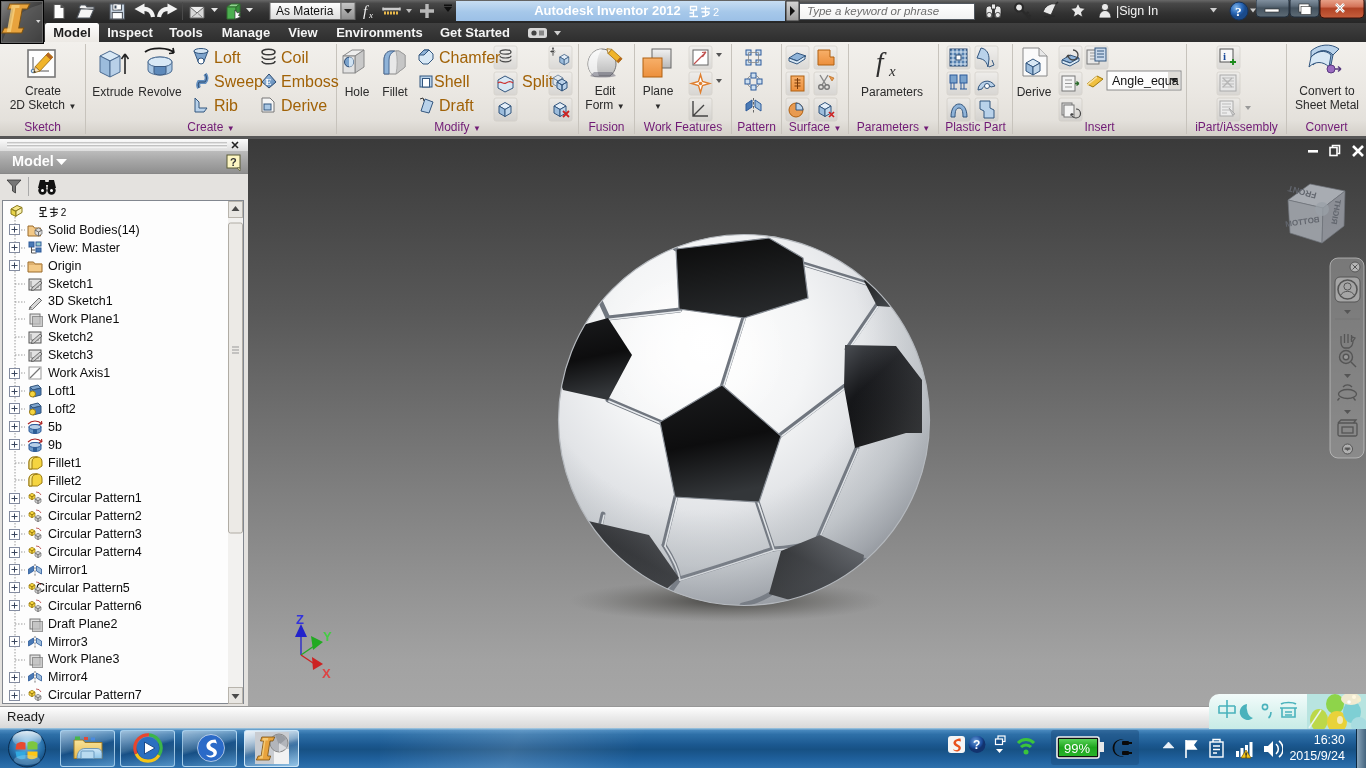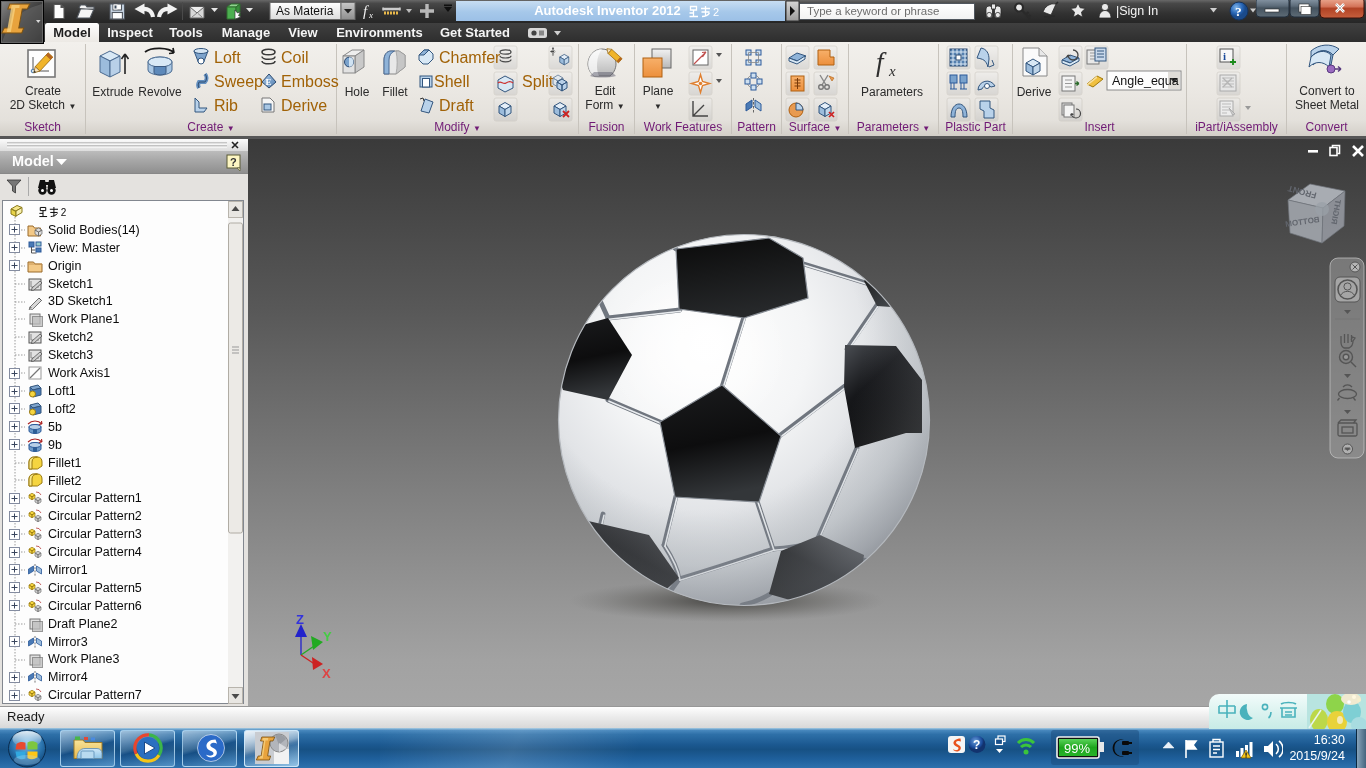--- a/index.html
+++ b/index.html
@@ -1,20 +1,20 @@
 <!DOCTYPE html>
 <html><head><meta charset="utf-8"><title>inv</title><style>
 *{margin:0;padding:0;box-sizing:border-box}
 html,body{width:1366px;height:768px;overflow:hidden}
 body{position:relative;font-family:"Liberation Sans",sans-serif;background:#ebe8e3}
 svg{position:absolute;display:block}
 #titlebar{position:absolute;left:0;top:0;width:1366px;height:23px;background:linear-gradient(#686868 0%,#484848 15%,#313131 60%,#262626 100%)}
 #appbtn{position:absolute;left:0;top:0;width:44px;height:44px;background:linear-gradient(135deg,#888 0%,#4a4a4a 40%,#101010 95%);border:1px solid #000;box-shadow:inset 0 0 0 1px #666;z-index:9}
 #bluetitle{position:absolute;left:456px;top:1px;width:329px;height:20px;background:linear-gradient(#c7ddf2,#a6c8ea 55%,#9cc0e6);text-align:center;font-size:13px;font-weight:bold;color:#fff;line-height:20px}
-#searchbox{position:absolute;left:799px;top:3px;width:176px;height:17px;background:linear-gradient(#fff,#f2f2f2);border:1px solid #50565e;font-size:11.5px;color:#6e6e6e;line-height:15px;padding-left:7px}
+#searchbox{position:absolute;left:799px;top:3px;width:176px;height:17px;background:linear-gradient(#fff,#f2f2f2);border:1px solid #50565e;font-size:11.5px;font-style:italic;color:#6e6e6e;line-height:15px;padding-left:7px}
 #signin{position:absolute;left:1116px;top:4px;color:#f5f5f5;font-size:12.5px}
 #tabbar{position:absolute;left:0;top:23px;width:1366px;height:19px;background:linear-gradient(#404040,#2e2e2e)}
 .tab{position:absolute;top:23px;height:19px;color:#f5f5f5;font-size:13px;font-weight:bold;text-align:center;line-height:19px}
 #tabactive{position:absolute;left:45px;top:23px;width:54px;height:19px;background:linear-gradient(#fefefe,#ece9e4);color:#1e1e1e;border-radius:2.5px 2.5px 0 0;font-size:13px;font-weight:bold;text-align:center;line-height:19px;z-index:2}
 #ribbon{position:absolute;left:0;top:42px;width:1366px;height:94px;background:linear-gradient(#f2f0ec,#eae7e2 55%,#e0ddd7)}
 #ribbon .lblrow{position:absolute;left:0;top:78px;width:1366px;height:16px;background:linear-gradient(#e4e1dc,#d3cfc8)}
 #ribbonedge{position:absolute;left:0;top:136px;width:1366px;height:3px;background:#565656}
 .glbl{position:absolute;top:120px;height:16px;font-size:12px;color:#701a75;text-align:center;line-height:15px;z-index:3}
 .gsep{position:absolute;top:44px;width:1px;height:90px;background:#c7c3bc;z-index:3}
 .rtxt{position:absolute;font-size:12px;color:#2b2b2b;text-align:center;line-height:13.5px;z-index:3;white-space:nowrap}
@@ -1030,21 +1030,21 @@
     <rect x="0.5" y="0.5" width="10" height="10" fill="#fff" stroke="#848ca0"></rect>
     <path d="M2.5 5.5 h6 M5.5 2.5 v6" stroke="#3a465e"></path>
   </svg>
 <svg style="left:27px;top:580px;z-index:3" width="17" height="16" viewBox="0 0 17 16">
     <g stroke-width=".7">
       <path d="M2 5 l3 -1.8 3 1.8 -3 1.8 z M2 5 v3 l3 1.8 v-3 z M8 5 v3 l-3 1.8 v-3 z" fill="#f5d540" stroke="#9a7a10"></path>
       <path d="M8 9 l3 -1.8 3 1.8 -3 1.8 z M8 9 v3 l3 1.8 v-3 z M14 9 v3 l-3 1.8 v-3 z" fill="#d0d0d0" stroke="#777"></path>
       <path d="M9 2 a 5 5 0 0 1 5 3" fill="none" stroke="#a22"></path>
     </g>
   </svg>
-<div class="trow" style="left:48px;top:581px">Circular Pattern5</div>
+<div class="trow" style="left:36px;top:581px">Circular Pattern5</div>
 <svg style="left:9px;top:600px;z-index:3" width="12" height="12" viewBox="0 0 12 12">
     <rect x="0.5" y="0.5" width="10" height="10" fill="#fff" stroke="#848ca0"></rect>
     <path d="M2.5 5.5 h6 M5.5 2.5 v6" stroke="#3a465e"></path>
   </svg>
 <svg style="left:27px;top:598px;z-index:3" width="17" height="16" viewBox="0 0 17 16">
     <g stroke-width=".7">
       <path d="M2 5 l3 -1.8 3 1.8 -3 1.8 z M2 5 v3 l3 1.8 v-3 z M8 5 v3 l-3 1.8 v-3 z" fill="#f5d540" stroke="#9a7a10"></path>
       <path d="M8 9 l3 -1.8 3 1.8 -3 1.8 z M8 9 v3 l3 1.8 v-3 z M14 9 v3 l-3 1.8 v-3 z" fill="#d0d0d0" stroke="#777"></path>
       <path d="M9 2 a 5 5 0 0 1 5 3" fill="none" stroke="#a22"></path>
     </g>

